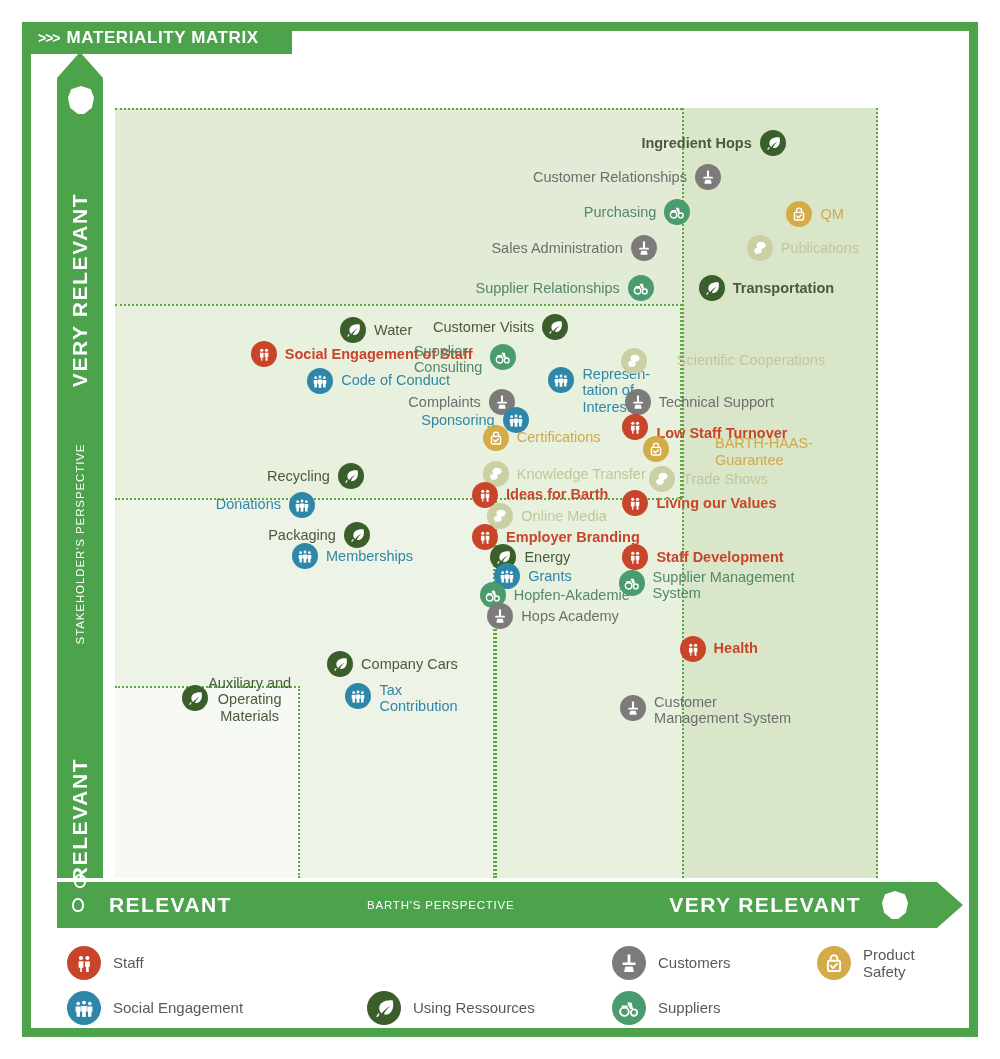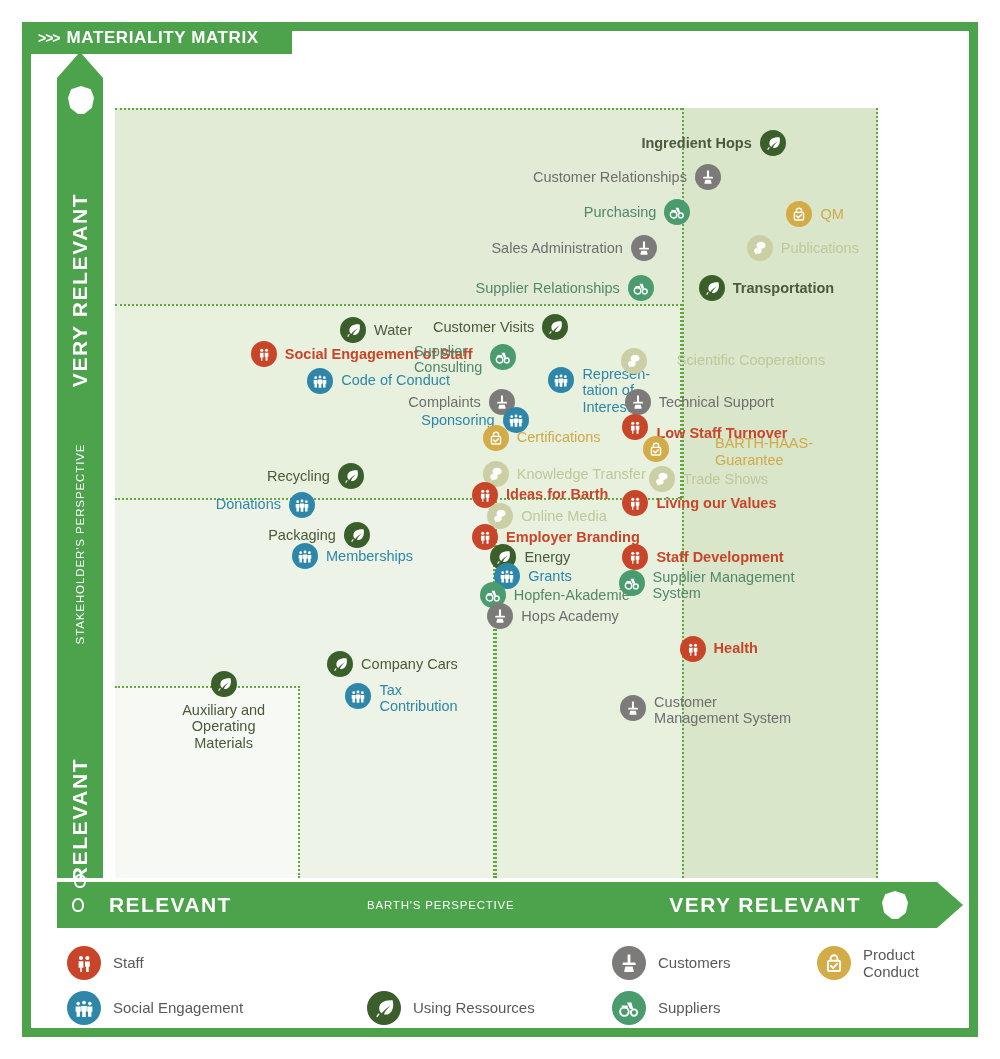--- a/index.html
+++ b/index.html
@@ -149,21 +149,21 @@
     font-size: 14.5px;
     line-height: 1.12;
     white-space: pre-line;
   }
   .pt:not(.rev) .lb { margin-left: 8px; }
   .pt.rev .lb { margin-right: 8px; }
   .pt.bold .lb { font-weight: bold; }
   .pt.multiline .lb { white-space: pre-line; }
   .pt.multiline { align-items: flex-start; }
   .pt.multiline .ic { margin-top: 1px; }
-  .pt.stack { flex-direction: column; align-items: center; }
+  .pt.stack { flex-direction: row; align-items: center; }
   .pt.stack .lb { margin: 5px 0 0 0; text-align: center; }
 
   .ic svg { display: block; }
 
   
   .legend {
     position: absolute;
     left: 67px; top: 940px;
     width: 890px; height: 90px;
     display: grid;
@@ -682,21 +682,21 @@
       <span class="lg-tx">Customers</span>
     </div>
     <div class="lg-item" style="grid-area: 1 / 4;">
       <span class="lg-ic" style="background: rgb(212, 172, 71);">
         <svg width="24" height="24" viewBox="0 0 24 24">
       <path d="M8.6 10V7.6c0-1.9 1.5-3.4 3.4-3.4s3.4 1.5 3.4 3.4V10" fill="none" stroke="#ffffff" stroke-width="1.9"></path>
       <rect x="5.9" y="9.8" width="12.2" height="10.2" rx="1.6" fill="none" stroke="#ffffff" stroke-width="1.9"></rect>
       <path d="M8.9 14.8l2.1 2.3 4.1-4.2" fill="none" stroke="#ffffff" stroke-width="1.9" stroke-linecap="round" stroke-linejoin="round"></path>
         </svg>
       </span>
-      <span class="lg-tx">Product Conduct</span>
+      <span class="lg-tx">Product Safety</span>
     </div>
     <div class="lg-item" style="grid-area: 2 / 1;">
       <span class="lg-ic" style="background: rgb(46, 135, 168);">
         <svg width="24" height="24" viewBox="0 0 24 24">
       <circle cx="6.2" cy="7.6" r="1.8" fill="#ffffff"></circle>
           <circle cx="12" cy="6.6" r="1.9" fill="#ffffff"></circle>
           <circle cx="17.8" cy="7.6" r="1.8" fill="#ffffff"></circle>
       <path d="M3.6 10.6h5.2v5.2H7.9v5H4.6v-5H3.6z" fill="#ffffff"></path>
       <path d="M9.2 10h5.6v5.6h-1v5.4h-3.6v-5.4h-1z" fill="#ffffff"></path>
       <path d="M15.2 10.6h5.2v5.2h-1v5h-3.3v-5h-0.9z" fill="#ffffff"></path>

